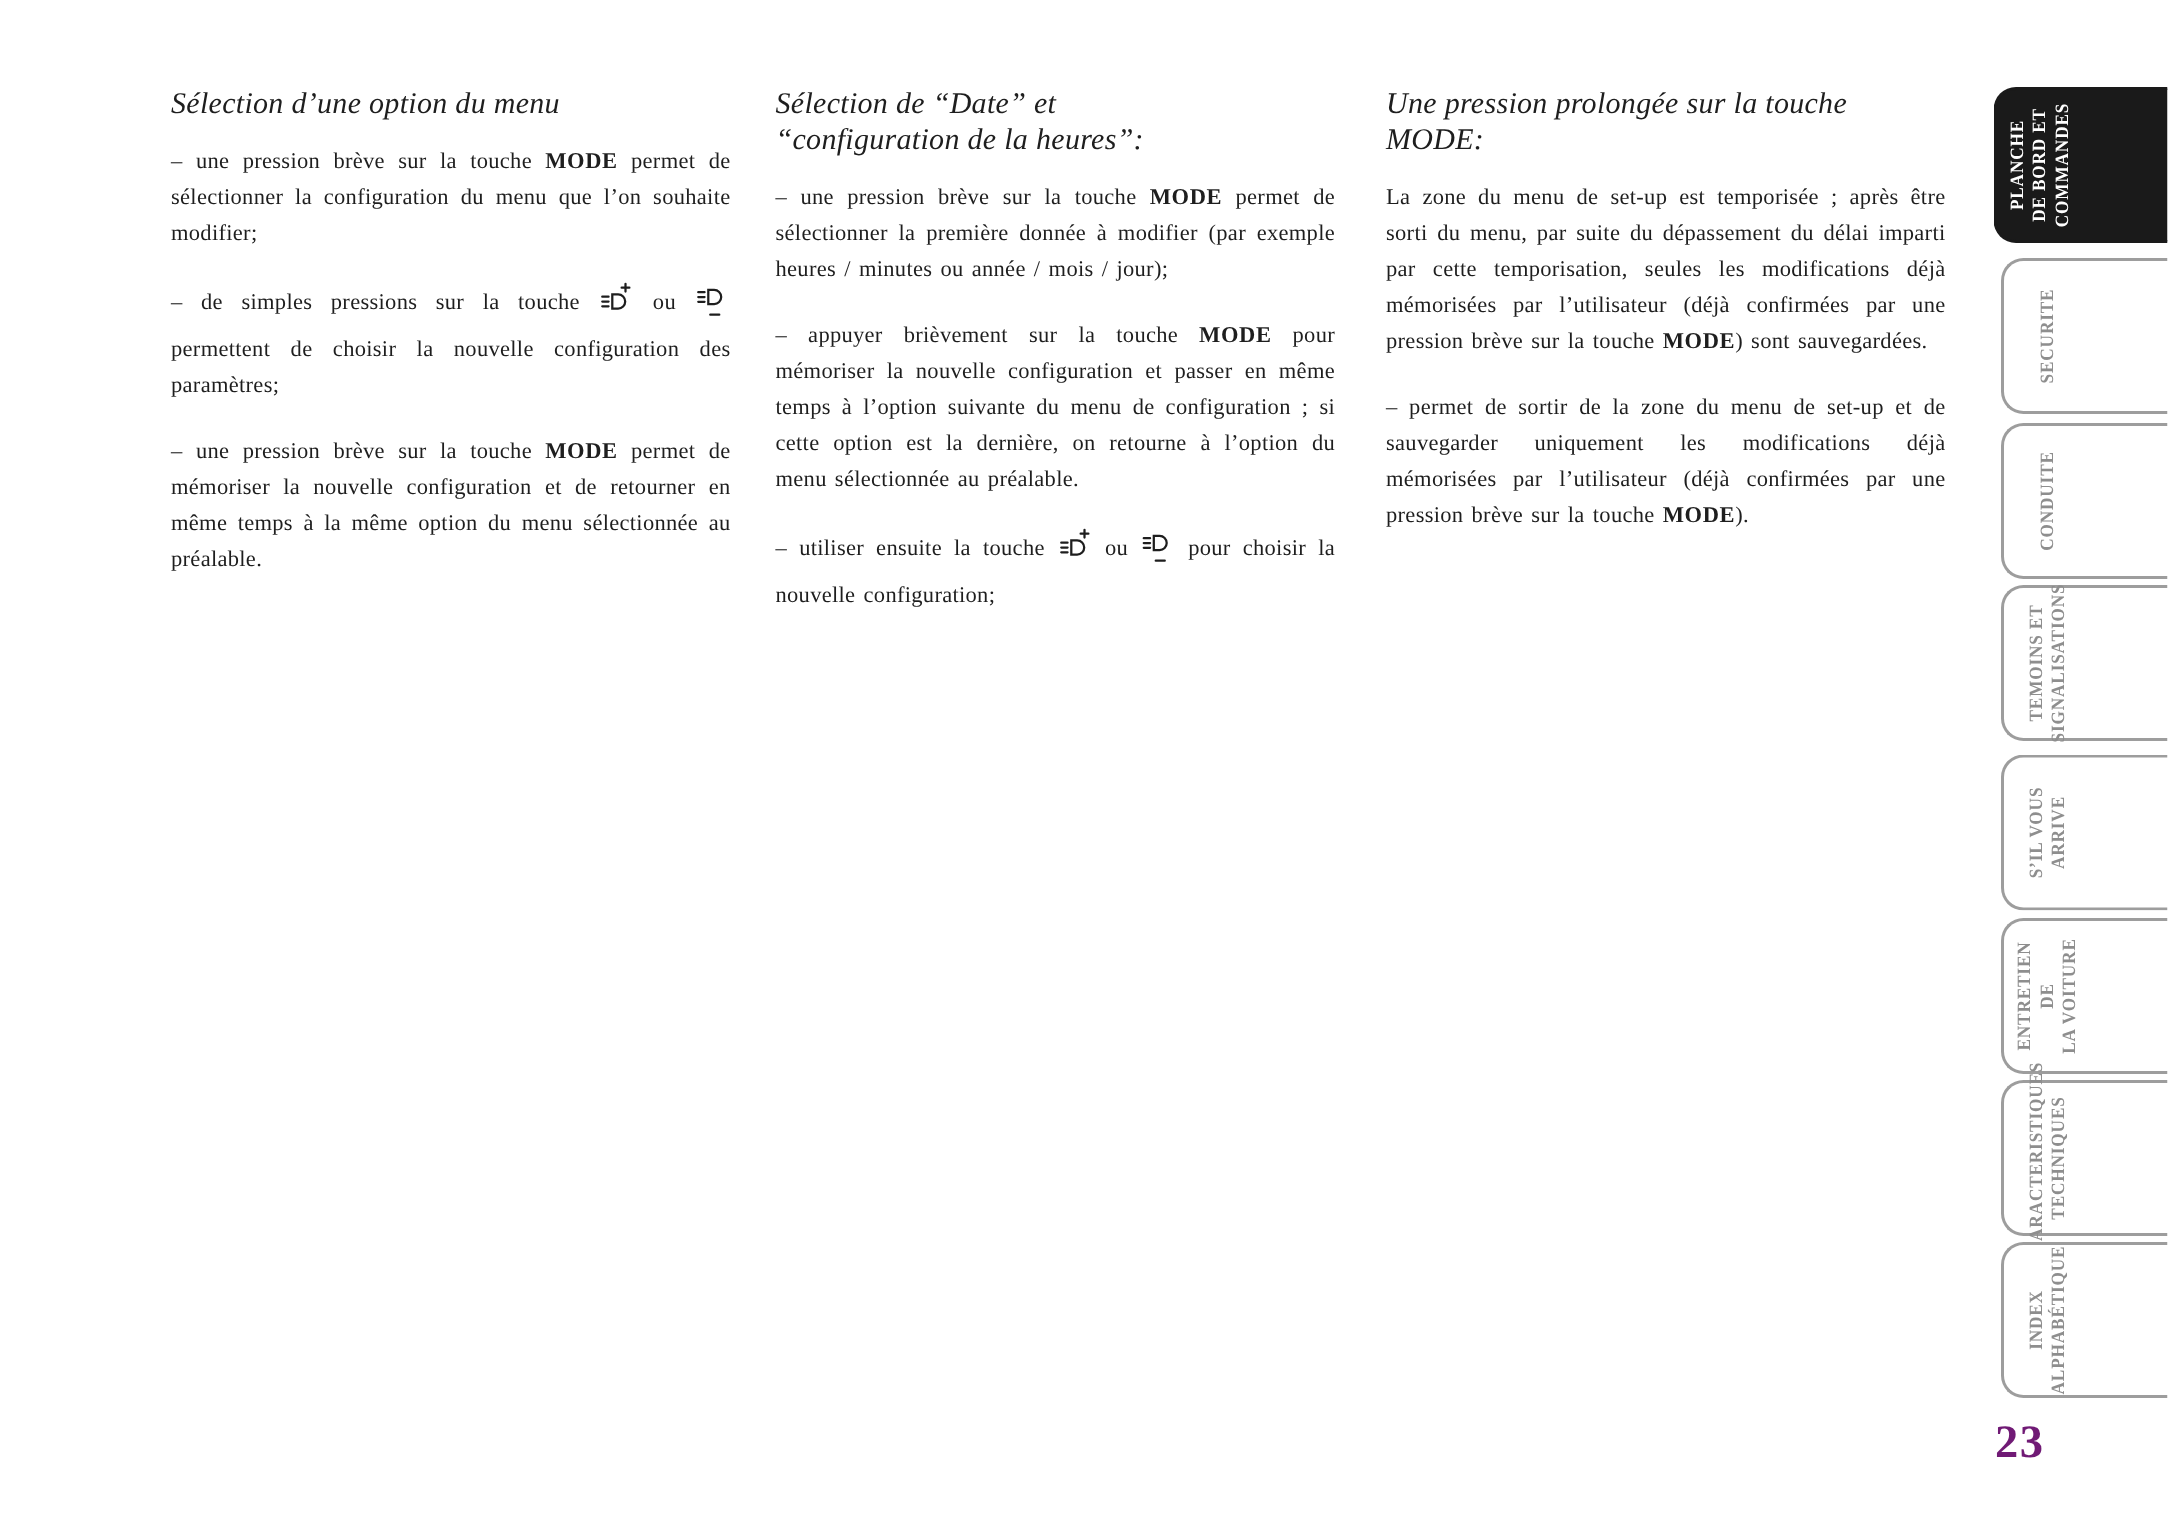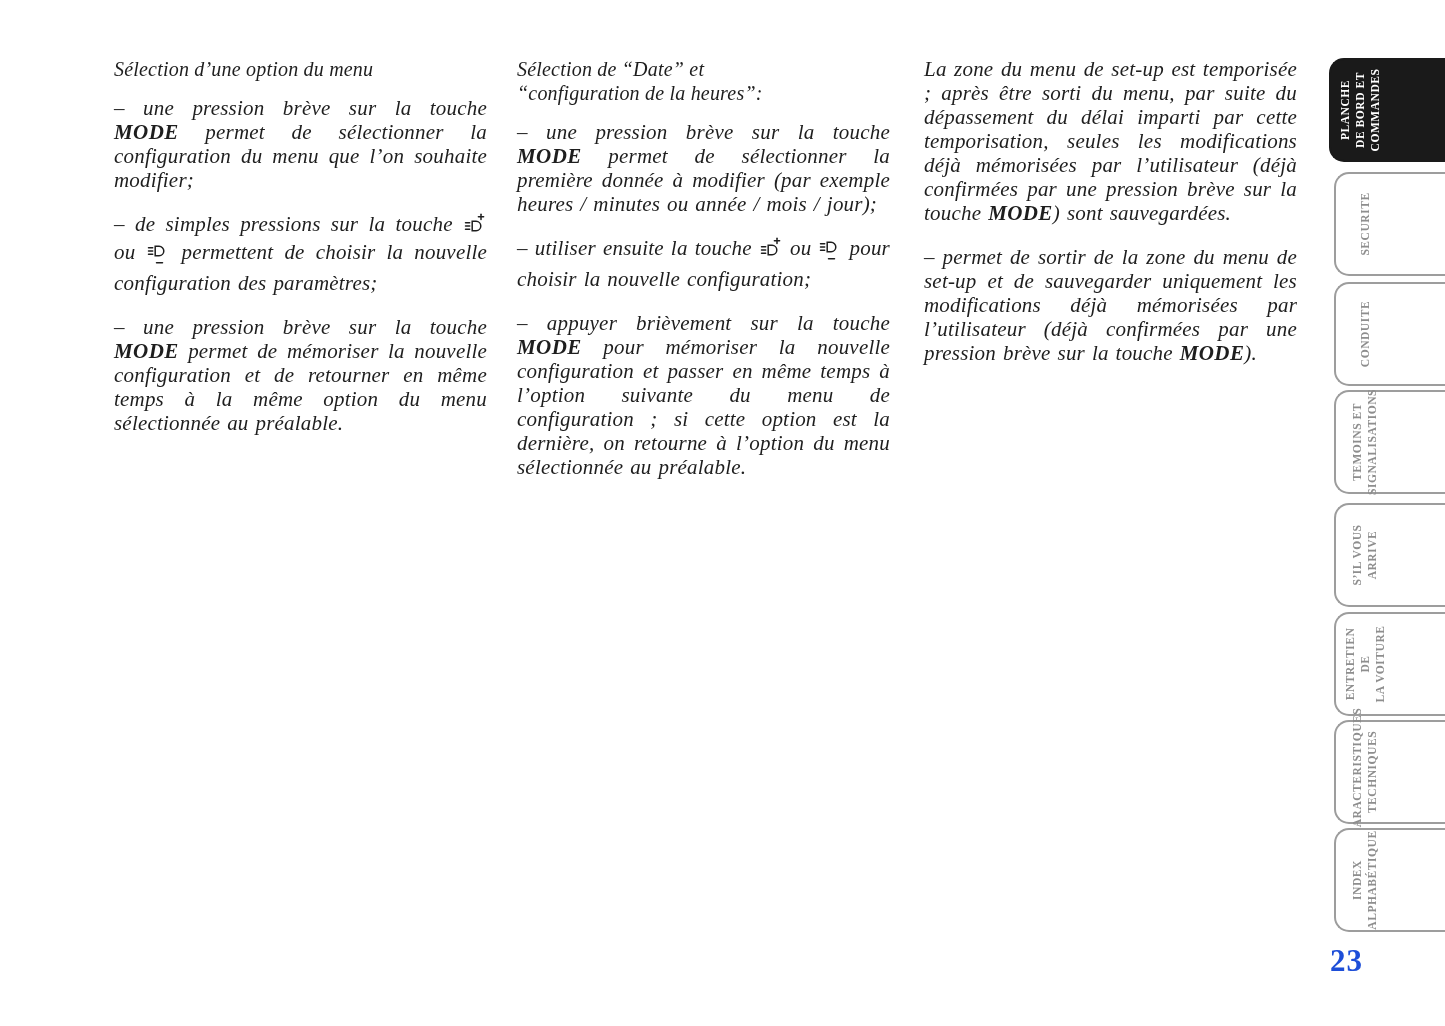--- a/index.html
+++ b/index.html
@@ -6,42 +6,42 @@
   .page{position:relative;width:1445px;height:1020px;background:#ffffff;overflow:hidden;
         font-family:"Liberation Serif", serif;color:#1e1e1e;}
 
   
   .col{position:absolute;top:57px;width:373px;}
   .col-1{left:114px;}
   .col-2{left:517px;}
   .col-3{left:924px;}
   .heading{font-style:italic;font-weight:normal;font-size:20px;line-height:24px;
            margin:0 0 15px 0;white-space:pre-line;letter-spacing:.2px;}
-  .para{font-size:21px;line-height:24px;text-align:justify;margin:0 0 20px 0;
-        letter-spacing:.2px;word-spacing:1.5px;font-style:italic;}
+  .para{font-size:15px;line-height:24px;text-align:justify;margin:0 0 20px 0;
+        letter-spacing:.2px;word-spacing:1.5px;}
   .para b{font-weight:bold;letter-spacing:.4px;}
   .inline-icon{display:inline-block;vertical-align:-4px;margin:0 1px;}
   .inline-icon.minus{vertical-align:-7px;}
 
   
   .tab{position:absolute;left:1334px;width:118px;height:104px;background:#ffffff;
        border:2.5px solid #9d9d9d;border-right:none;border-radius:15px 0 0 15px;
        box-sizing:border-box;}
   .tab.active{left:1329px;width:123px;background:#1a1a1a;border-color:#1a1a1a;}
   .t0{top:58px;}.t1{top:172px;}.t2{top:282px;}.t3{top:390px;}
   .t4{top:503px;}.t5{top:612px;}.t6{top:720px;}.t7{top:828px;}
   .tab-label{position:absolute;top:50%;left:29px;
              transform:translate(-50%,-50%) rotate(-90deg) scaleX(.92);
              white-space:pre-line;text-align:center;
              font-family:"Liberation Serif", serif;font-weight:bold;
              font-size:12.5px;line-height:15px;letter-spacing:.6px;color:#8e8e8e;}
   .tab.active .tab-label{color:#ffffff;}
 
   .page-number{position:absolute;left:1330px;top:943px;font-size:31px;
-               font-weight:bold;letter-spacing:1px;color:#1d4ed8;}
+               font-weight:bold;letter-spacing:1px;color:#701a75;}
 </style>
 </head>
 <body>
 
 <div class="page">
 
   <section class="col col-1">
     <h2 class="heading">Sélection d’une option du menu</h2>
     <p class="para">– une pression brève sur la touche <b>MODE</b> permet de sélectionner la configuration du menu que l’on souhaite modifier;</p>
     <p class="para">– de simples pressions sur la touche 
@@ -66,20 +66,21 @@
             </g>
           </svg></span>
  permettent de choisir la nouvelle configuration des paramètres;</p>
     <p class="para">– une pression brève sur la touche <b>MODE</b> permet de mémoriser la nouvelle configuration et de retourner en même temps à la même option du menu sélectionnée au préalable.</p>
   </section>
 
   <section class="col col-2">
     <h2 class="heading">Sélection de “Date” et
 “configuration de la heures”:</h2>
     <p class="para">– une pression brève sur la touche <b>MODE</b> permet de sélectionner la première donnée à modifier (par exemple heures / minutes ou année / mois / jour);</p>
+    <p class="para">– appuyer brièvement sur la touche <b>MODE</b> pour mémoriser la nouvelle configuration et passer en même temps à l’option suivante du menu de configuration ; si cette option est la dernière, on retourne à l’option du menu sélectionnée au préalable.</p>
     <p class="para">– utiliser ensuite la touche 
   <span class="inline-icon plus"><svg width="22" height="22" viewBox="0 0 22 22">
             <g stroke="#1e1e1e" stroke-width="1.5" fill="none" stroke-linecap="round">
               <path d="M1.5 9.8h4.2"></path>
               <path d="M1.5 13h4.2"></path>
               <path d="M1.5 16.2h4.2"></path>
               <path d="M8.2 8.3h3.9a4.7 4.7 0 1 1 0 9.4H8.2z"></path>
               <path d="M17 1.2v5.2"></path>
               <path d="M14.4 3.8h5.2"></path>
             </g>
@@ -88,24 +89,25 @@
   <span class="inline-icon minus"><svg width="22" height="24" viewBox="0 0 22 24">
             <g stroke="#1e1e1e" stroke-width="1.5" fill="none" stroke-linecap="round">
               <path d="M1.5 5.8h4.2"></path>
               <path d="M1.5 9h4.2"></path>
               <path d="M1.5 12.2h4.2"></path>
               <path d="M8.2 4.3h3.9a4.7 4.7 0 1 1 0 9.4H8.2z"></path>
               <path d="M9.5 20.8h6"></path>
             </g>
           </svg></span>
  pour choisir la nouvelle configuration;</p>
-    <p class="para">– appuyer brièvement sur la touche <b>MODE</b> pour mémoriser la nouvelle configuration et passer en même temps à l’option suivante du menu de configuration ; si cette option est la dernière, on retourne à l’option du menu sélectionnée au préalable.</p>
   </section>
 
   <section class="col col-3">
+    <h2 class="heading">Une pression prolongée sur la touche
+MODE:</h2>
     <p class="para">La zone du menu de set-up est temporisée ; après être sorti du menu, par suite du dépassement du délai imparti par cette temporisation, seules les modifications déjà mémorisées par l’utilisateur (déjà confirmées par une pression brève sur la touche <b>MODE</b>) sont sauvegardées.</p>
     <p class="para">– permet de sortir de la zone du menu de set-up et de sauvegarder uniquement les modifications déjà mémorisées par l’utilisateur (déjà confirmées par une pression brève sur la touche <b>MODE</b>).</p>
   </section>
 
   <nav>
     <div class="tab t0 active">
       <span class="tab-label">PLANCHE
 DE BORD ET
 COMMANDES</span>
     </div>

